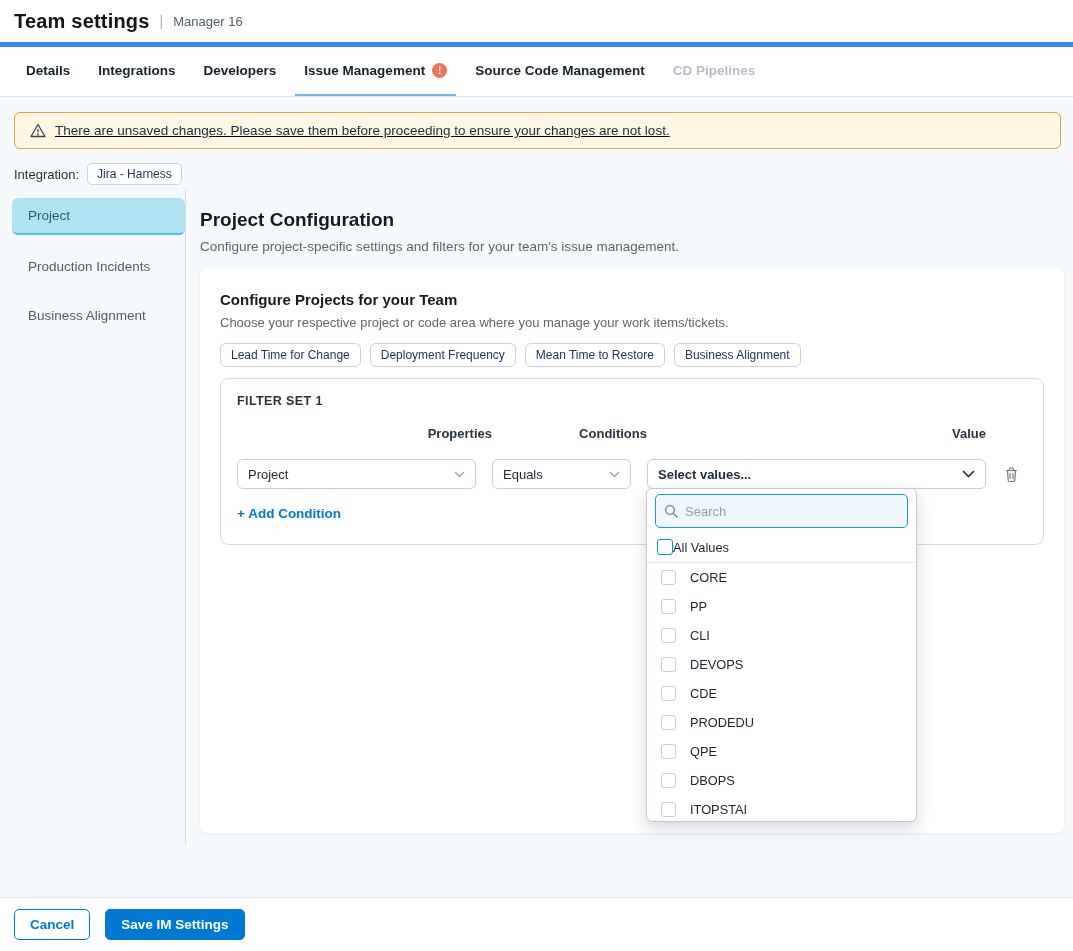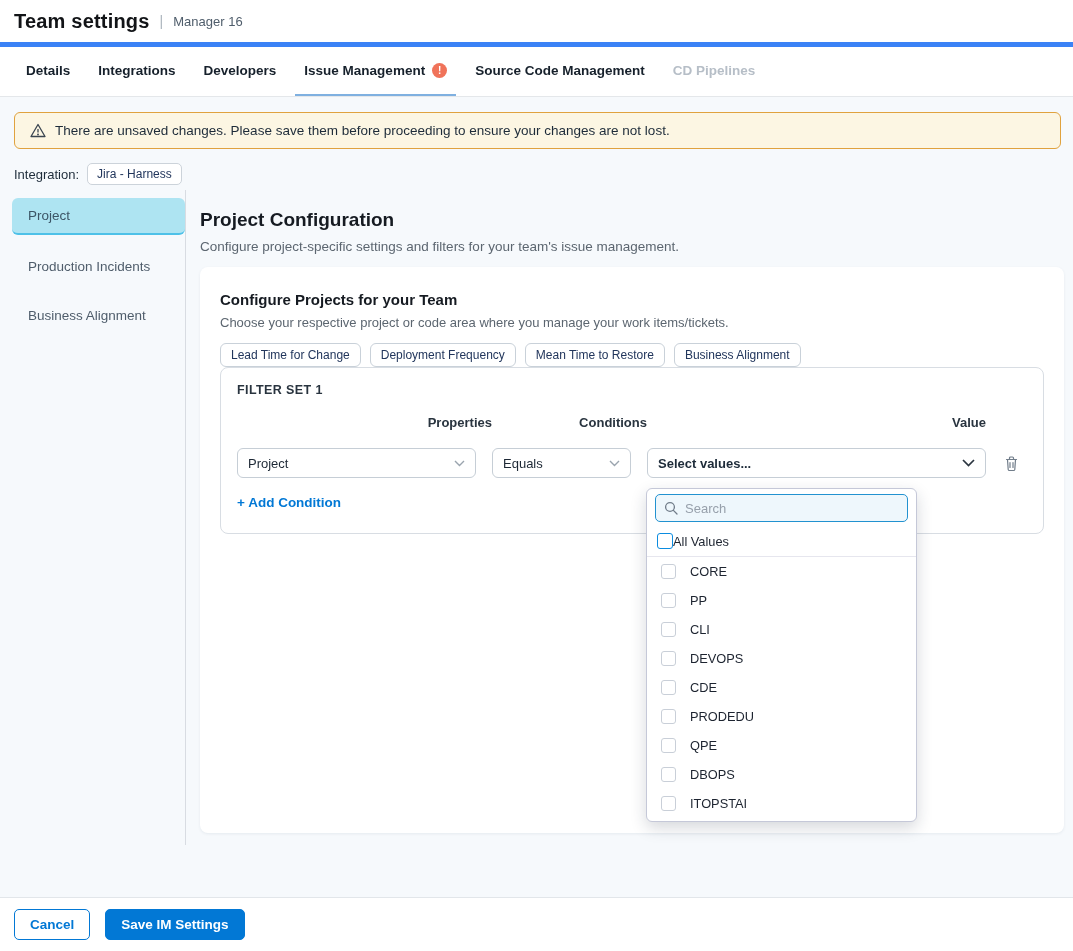--- a/index.html
+++ b/index.html
@@ -16,21 +16,21 @@
   .tabbar { position:absolute; top:47px; left:0; width:100%; height:50px; background:#fff; border-bottom:1px solid #e4e7ea; display:flex; align-items:stretch; padding-left:12px; }
   .tab { display:flex; align-items:center; gap:7px; padding:0 9px; margin:0 5px; font-size:13.5px; font-weight:700; color:#16202b; cursor:pointer; border-bottom:2.5px solid transparent; }
   .tab.active { border-bottom-color:#7fb0e0; }
   .tab.disabled { color:#b6bec7; }
   .tab-badge { width:15px; height:15px; border-radius:50%; background:#f0735a; color:#fff; font-size:10px; font-weight:700; display:flex; align-items:center; justify-content:center; line-height:1; }
 
   
   .content-bg { position:absolute; top:97px; left:0; width:100%; height:800px; background:#f6f9fc; }
 
   
-  .alert { position:absolute; top:112px; left:14px; width:1047px; height:37px; background:#fcf6e3; border:1px solid #e0a23e; border-radius:6px; display:flex; align-items:center; gap:9px; padding:0 15px; }
+  .alert { position:absolute; top:112px; left:14px; width:1047px; height:37px; background:#fcf6e3; border:1px solid #e0a23e; border-radius:6px; display:flex; align-items:center; gap:9px; padding:0 15px;text-decoration:underline; }
   .alert-text { font-size:13.5px; color:#1d2b39; }
   .warn-icon { flex:0 0 auto; display:flex; }
 
   
   .integration-row { position:absolute; top:163px; left:14px; display:flex; align-items:center; gap:8px; }
   .integration-label { font-size:13px; color:#1d2b39; }
   .chip-sm { font-size:12px; color:#22365c; background:#fff; border:1px solid #ccd3da; border-radius:5px; padding:3px 9px; }
 
   
   .sidebar { position:absolute; top:198px; left:12px; width:173px; }
@@ -39,39 +39,39 @@
   .vline { position:absolute; top:190px; left:185px; width:1px; height:655px; background:#d8dce2; }
 
   
   .main-title { position:absolute; top:209px; left:200px; font-size:19px; font-weight:700; color:#161b22; }
   .main-sub { position:absolute; top:239px; left:200px; font-size:13.5px; color:#5c6670; }
 
   
   .card { position:absolute; top:267px; left:200px; width:864px; height:566px; background:#fff; border-radius:8px; box-shadow:0 1px 3px rgba(40,60,90,.08); padding:24px 20px; }
   .card-title { font-size:15px; font-weight:700; color:#161b22; margin-bottom:7px; }
   .card-sub { font-size:13px; color:#5c6670; margin-bottom:13px; }
-  .chips-row { display:flex; gap:9px; }
+  .chips-row { display:flex; gap:9px; margin-bottom:11px; }
   .chip { font-size:12px; color:#22365c; background:#fff; border:1px solid #c9d1d9; border-radius:6px; padding:4px 10px; cursor:pointer; }
 
   
   .filterbox { border:1px solid #d8dde3; border-radius:8px; padding:15px 16px 22px; }
   .fs-title { font-size:12.5px; font-weight:700; color:#29343f; letter-spacing:.4px; margin-bottom:18px; }
   .col-labels { display:flex; margin-bottom:18px; }
   .col-label { font-size:13px; font-weight:700; color:#29343f;text-align:right; }
   .w1 { width:255px; } .w2 { width:155px; } .w3 { width:339px; }
   .selects-row { display:flex; align-items:center; }
   .select { height:30px; border:1px solid #c6ced6; border-radius:6px; background:#fff; display:flex; align-items:center; justify-content:space-between; padding:0 10px; font-size:13px; color:#1d2835; cursor:pointer; }
   .sel1 { width:239px; margin-right:16px; } .sel2 { width:139px; margin-right:16px; } .sel3 { width:339px; font-weight:700; color:#1d2b39;gap:30px; }
   .chev { display:flex; }
   .trash-btn { margin-left:18px; cursor:pointer; display:flex; }
   .add-cond { margin-top:17px; font-size:13.5px; font-weight:700; color:#0278d5; cursor:pointer; display:inline-block; }
 
   
   .dropdown { position:absolute; top:488px; left:646px; width:271px; height:334px; background:#fff; border:1px solid #c5c8d8; border-radius:6px; box-shadow:0 6px 16px rgba(30,40,60,.18); overflow:hidden; z-index:10; }
-  .searchbox { margin:5px 8px 5px; height:28px; border:1.5px solid #2292d0; background:#eef7fc; border-radius:5px; display:flex; align-items:center; padding:0 8px; gap:7px; }
+  .searchbox { margin:5px 8px 5px; height:34px; border:1.5px solid #2292d0; background:#eef7fc; border-radius:5px; display:flex; align-items:center; padding:0 8px; gap:7px; }
   .searchbox input { border:none; outline:none; background:transparent; font-size:13px; color:#1d2835; width:100%; font-family:"Liberation Sans", sans-serif; }
   .searchbox input::placeholder { color:#97a0ab; }
   .dd-allrow { display:flex; align-items:center; padding:6px 10px 7px; cursor:pointer; }
   .dd-sep { height:1px; background:#e6e6ee; }
   .dd-row { display:flex; align-items:center; gap:14px; padding:7px 10px 7px 14px; cursor:pointer; }
   .dd-label { font-size:12.8px; color:#1d2430; }
   .cbx { width:15px; height:15px; border:1px solid #c9cfd8; border-radius:3px; background:#fff; flex:0 0 auto; }
   .cbx.blue { width:16px; height:16px; border:1.6px solid #0b8ce0; }
 
   

